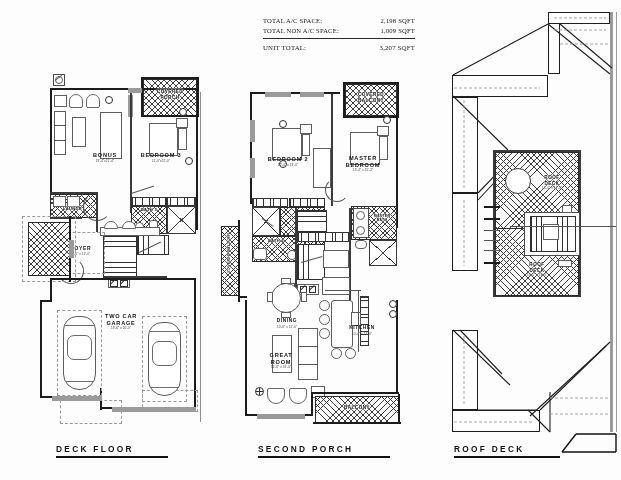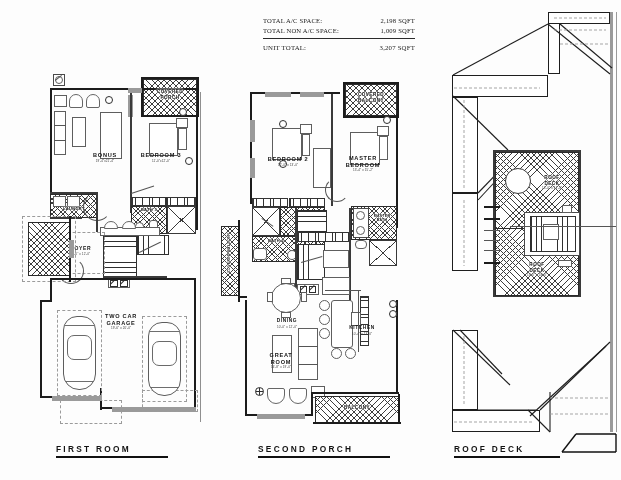--- a/index.html
+++ b/index.html
@@ -283,21 +283,21 @@
     <div class="car" style="left:148px;top:322px;width:33px;height:74px;">
       <div class="body"></div>
       <div class="cab2"></div>
       <div class="ln" style="top:12%;"></div>
       <div class="ln" style="top:88%;"></div>
     </div>
     <div class="dashbox" style="left:142px;top:316px;width:45px;height:86px;border-color:#9b9b9b;"></div>
 
     <div class="thinline" style="left:200px;top:92px;width:.9px;height:330px;background:#8f8f8f;"></div>
 
-    <div class="plan-title" style="left:56px;top:444px;">FIRST ROOM</div>
+    <div class="plan-title" style="left:56px;top:444px;">DECK FLOOR</div>
     <div class="title-rule" style="left:56px;top:456px;width:112px;"></div>
   </div>
 
   <div class="plan" id="plan-second" style="left:205px;top:0;width:215px;height:480px;">
 
     <div class="hatch-fine" style="left:16px;top:226px;width:18px;height:70px;"></div>
     <div class="rlabel xs vert hatchlbl" style="left:-4px;top:250px;width:56px;">
       <span class="nm" style="font-size:3.4px;letter-spacing:.4px;">COVERED BALCONY</span>
     </div>
     <div class="wall" style="left:33px;top:220px;width:2px;height:82px;"></div>

